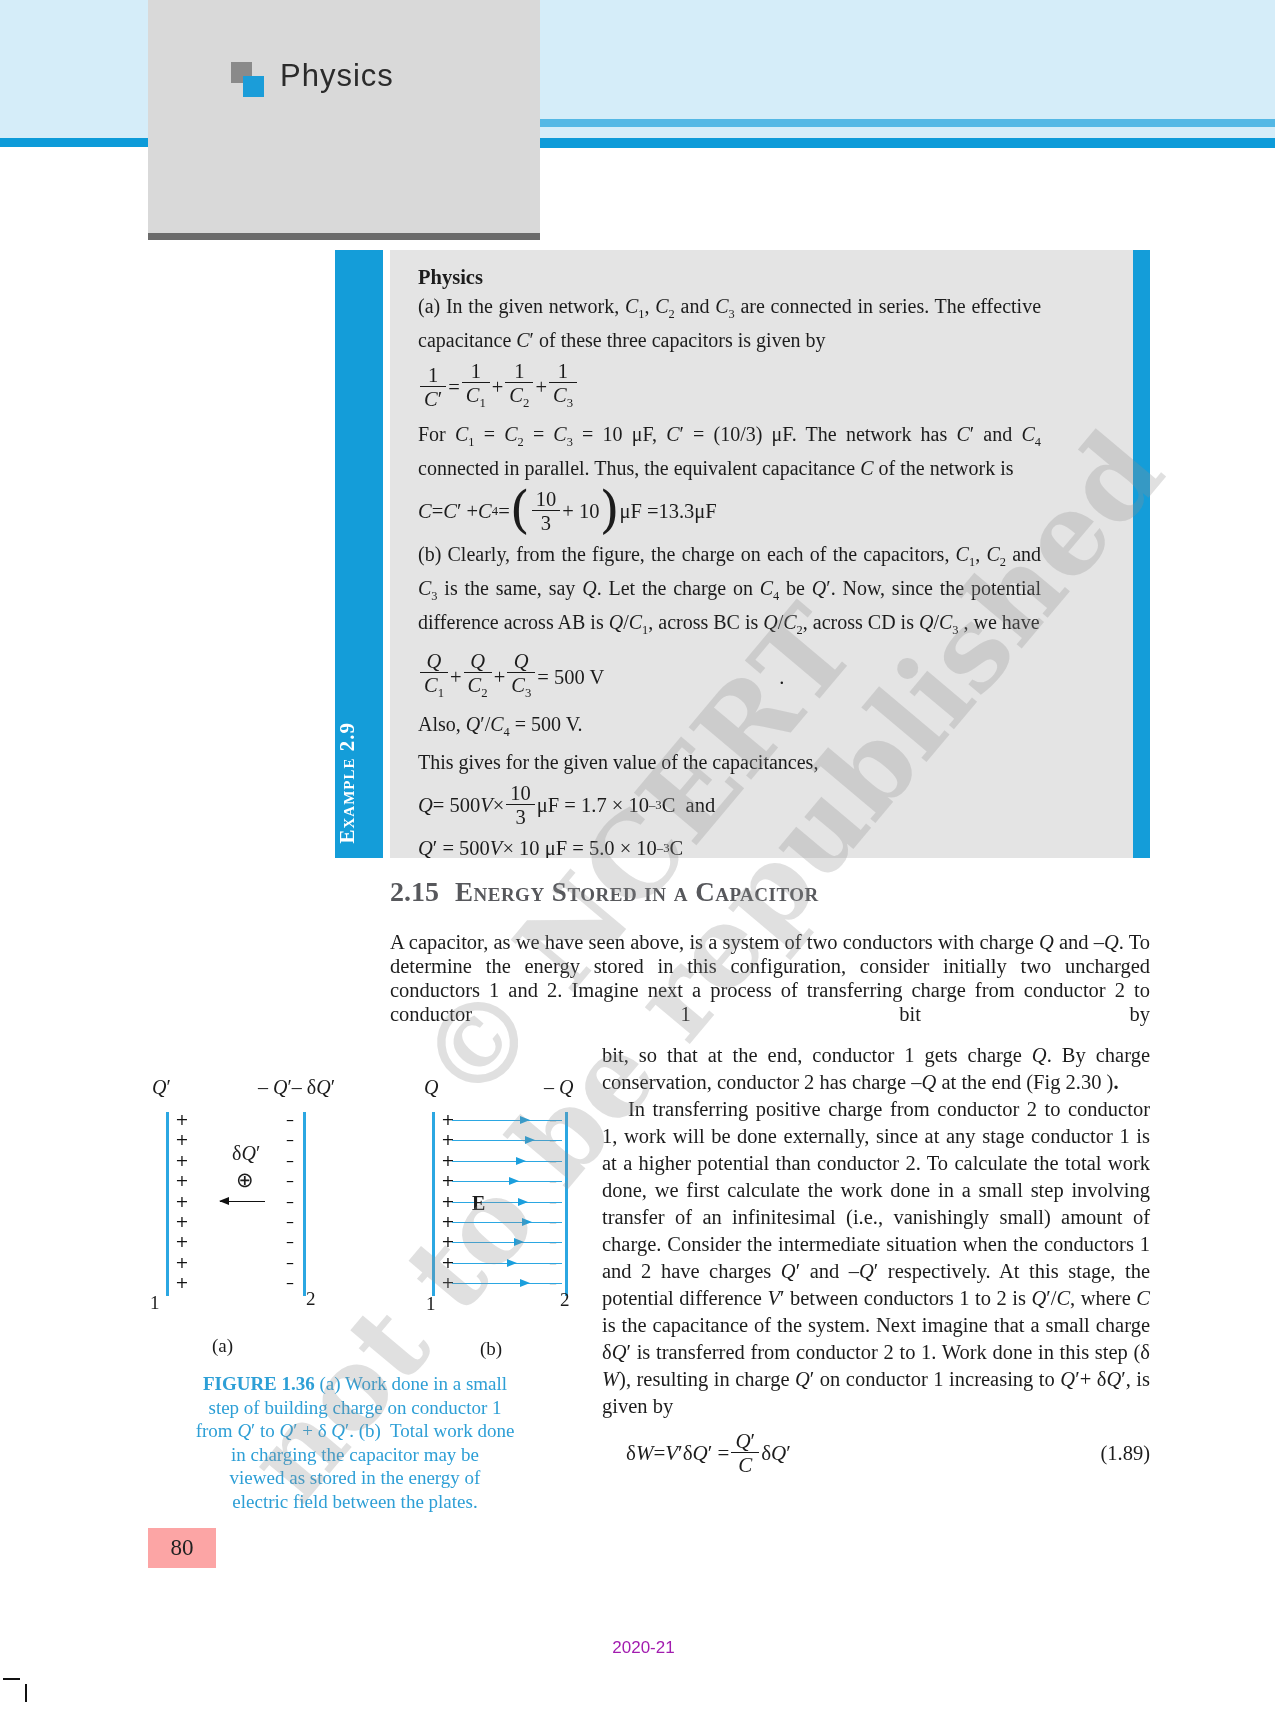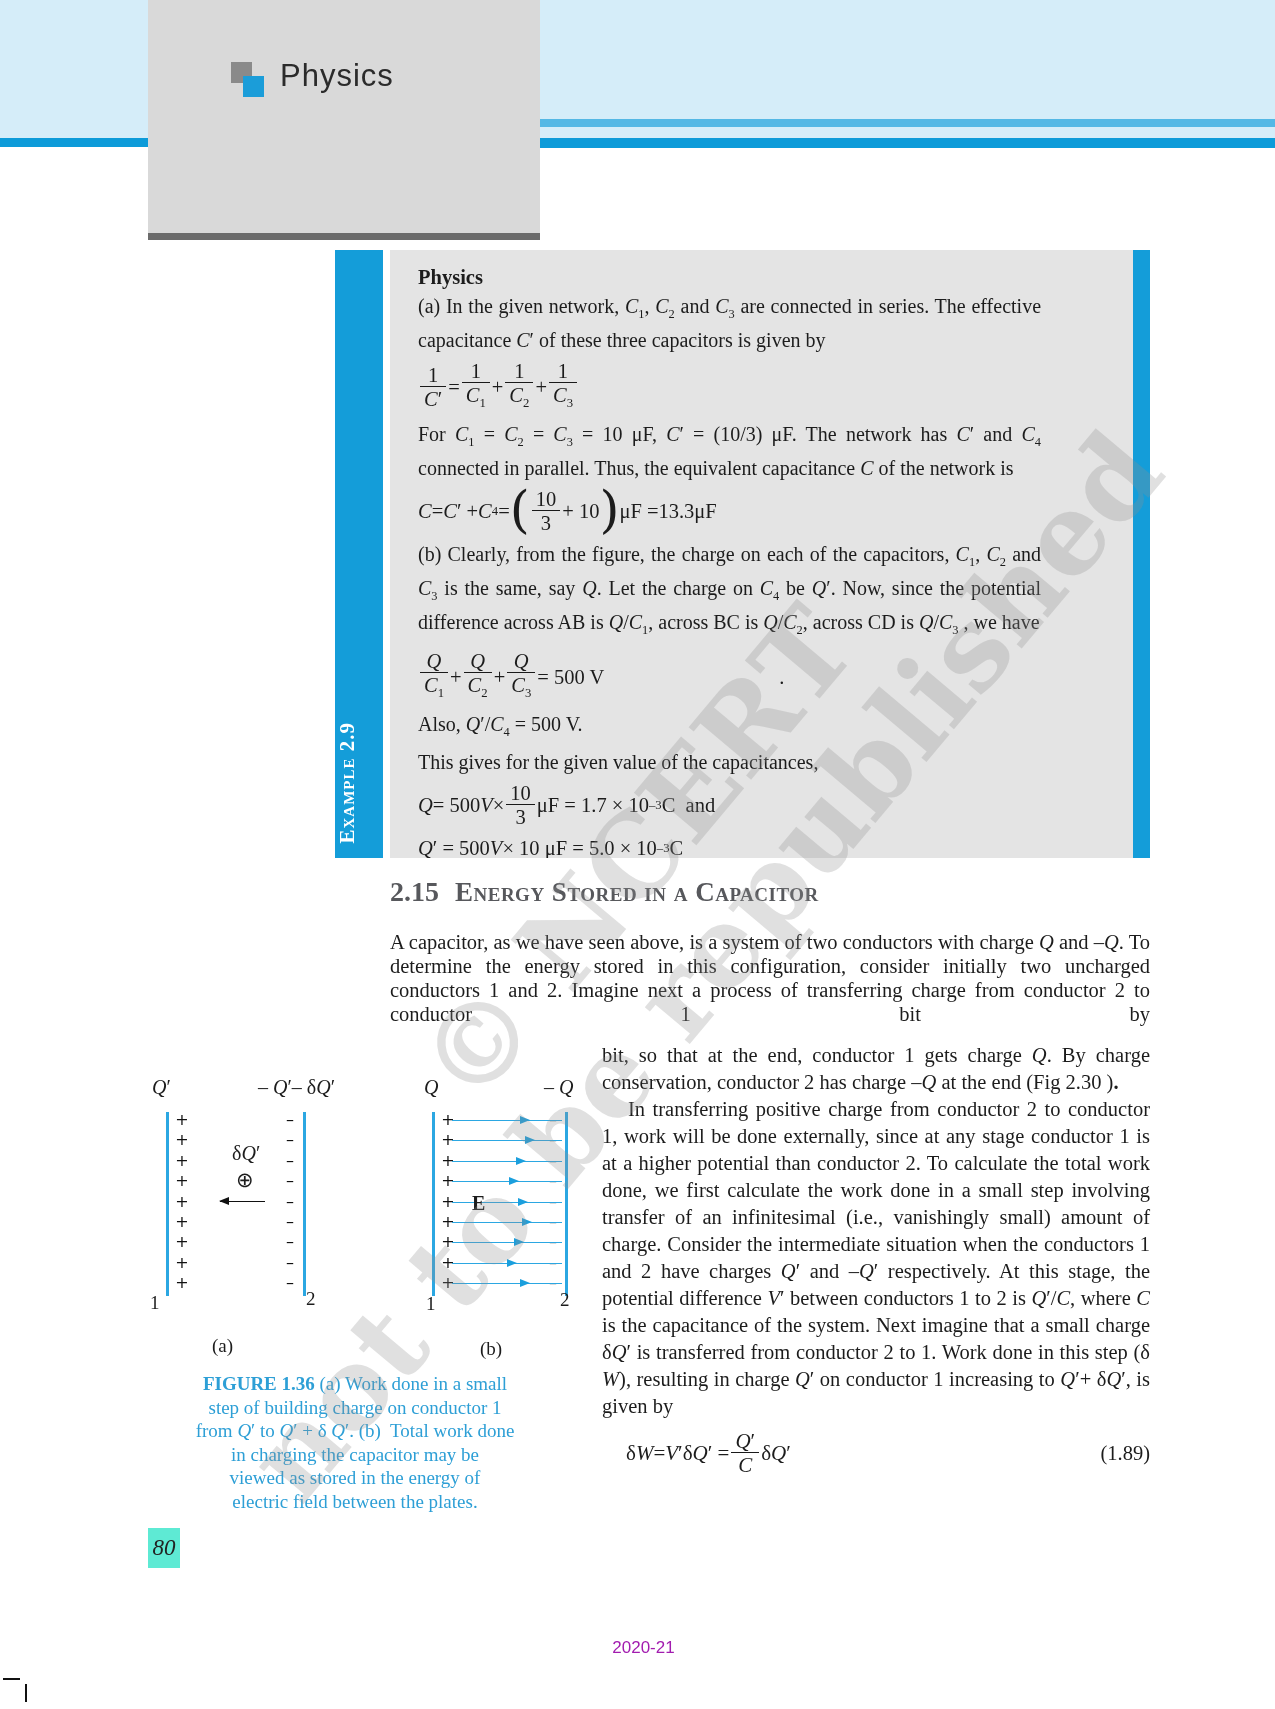--- a/index.html
+++ b/index.html
@@ -84,22 +84,22 @@
   .charge-arrow{position:absolute;left:80px;top:121px;width:45px;height:0;border-top:1.7px solid #111;}
   .charge-arrow::before{content:"";position:absolute;left:-1px;top:-5.5px;width:0;height:0;
       border-right:10px solid #111;border-top:4.5px solid transparent;border-bottom:4.5px solid transparent;}
   .fl{position:absolute;left:312px;width:110px;height:0;border-top:1.4px solid #2ba7e2;}
   .fl::after{content:"";position:absolute;left:var(--hx);top:-5px;width:0;height:0;
       border-left:10px solid #1b9fdd;border-top:4.5px solid transparent;border-bottom:4.5px solid transparent;}
   .fig-caption{position:absolute;left:140px;top:1372px;width:430px;text-align:center;
                color:#2d9fd6;font-size:19px;line-height:23.5px;z-index:2;}
 
   
-  .page-badge{position:absolute;left:148px;top:1528px;width:32px;height:40px;background:#5eead4;
-              display:flex;align-items:center;justify-content:center;font-size:23px;color:#222;font-style:italic;}
+  .page-badge{position:absolute;left:148px;top:1528px;width:68px;height:40px;background:#fca5a5;
+              display:flex;align-items:center;justify-content:center;font-size:23px;color:#222;}
   .footer{position:absolute;left:6px;top:1638px;width:1275px;text-align:center;
           font-family:"Liberation Sans",sans-serif;font-size:17px;color:#a21caf;}
   i{font-style:italic;}
 </style>
 </head>
 <body>
 
 <div class="page">
 
   <div class="cm" style="left:25px;top:2px;width:2px;height:18px;"></div>

